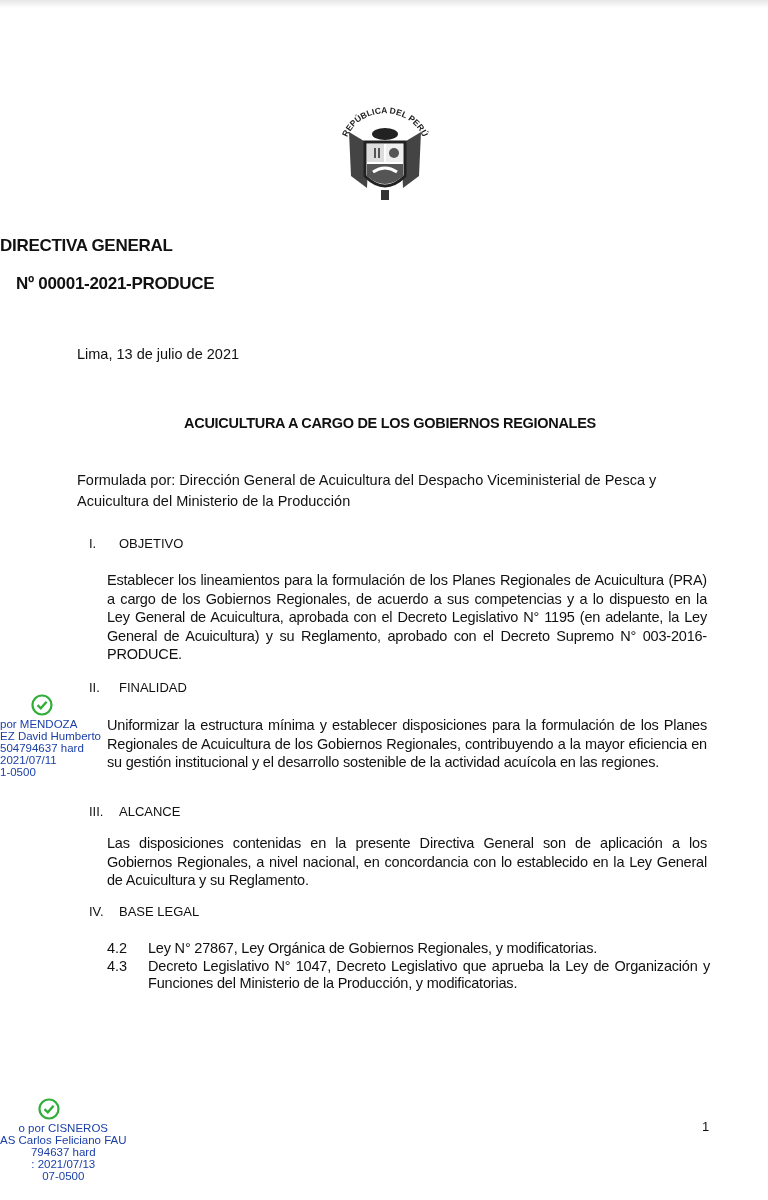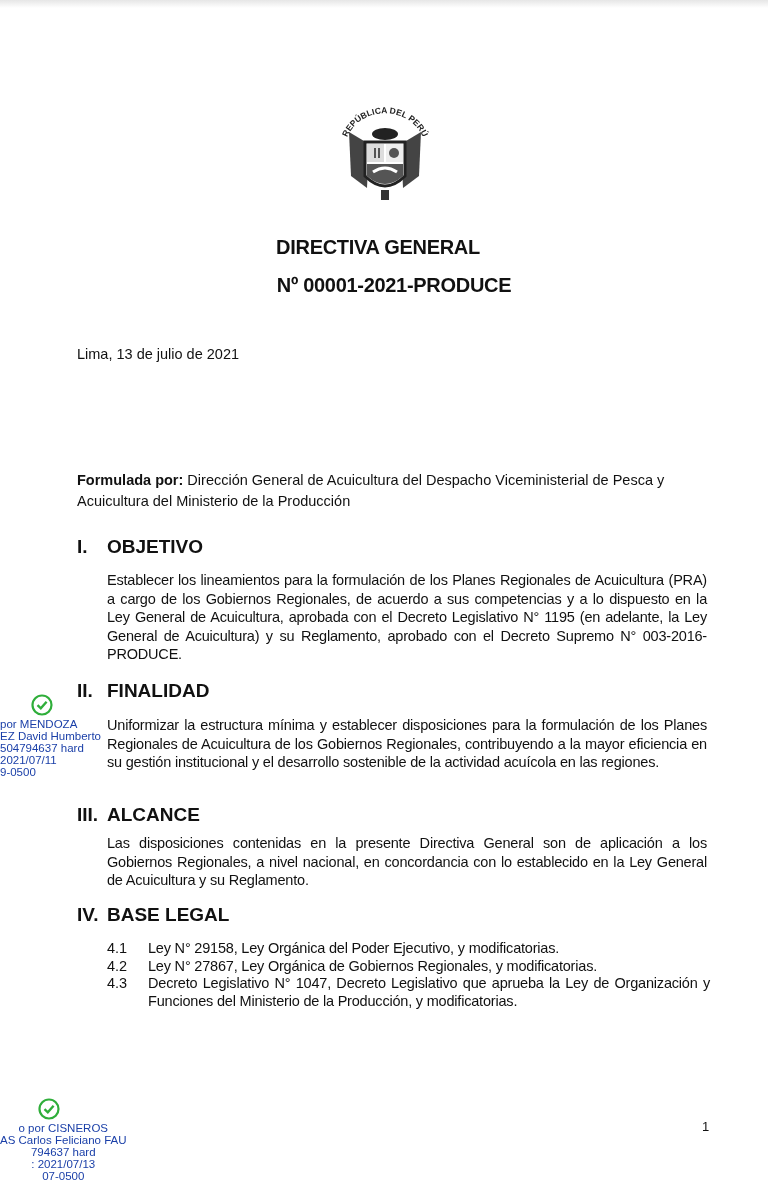--- a/index.html
+++ b/index.html
@@ -1,28 +1,28 @@
 <!DOCTYPE html>
 <html><head>
 <meta charset="utf-8">
 <style>
   html, body { margin:0; padding:0; }
   body { width:768px; height:1200px; background:#ffffff; position:relative; overflow:hidden;
          font-family:"Liberation Sans", sans-serif; color:#111; }
   .topshade { position:absolute; left:0; top:0; width:768px; height:8px;
               background:linear-gradient(#e6e6e6,#ffffff); }
   .crest { position:absolute; left:337px; top:96px; width:96px; height:112px; }
-  .title { position:absolute; left:0; width:756px; text-align:center; font-weight:bold; font-size:20px;
+  .title { position:absolute; left:0; width:756px; text-align:left; font-weight:bold; font-size:17px;
            letter-spacing:-0.3px; }
   .date { position:absolute; left:77px; top:346px; font-size:14.5px; }
   .subject { position:absolute; left:80px; width:620px; top:414px; text-align:center; font-weight:bold;
              font-size:14.5px; line-height:19px; letter-spacing:-0.3px; }
   .formulada { position:absolute; left:77px; top:470px; width:635px; font-size:14.5px; line-height:21px; }
-  .formulada b { font-weight:bold; }
-  .sec-head { position:absolute; left:77px; font-size:19px; font-weight:bold; }
+  .formulada b { font-weight:normal; }
+  .sec-head { position:absolute; left:89px; font-size:13px; font-weight:normal; }
   .sec-head .num { display:inline-block; width:30px; }
   .para { position:absolute; left:107px; width:600px; font-size:14.5px; line-height:18.5px;
           text-align:justify; letter-spacing:-0.2px; }
   .legal-list { position:absolute; left:107px; top:940px; width:603px; font-size:14.5px; line-height:17.5px; }
   .legal-item { display:flex; }
   .legal-item .n { width:41px; flex:none; }
   .legal-item .t { flex:1; text-align:justify; letter-spacing:-0.2px; }
   .sig { position:absolute; left:0; font-size:11.5px; line-height:12px; color:#1a3fa8; white-space:nowrap; }
   .sig .check { position:absolute; width:22px; height:22px; }
   .pagenum { position:absolute; left:702px; top:1119px; font-size:13px; }
@@ -53,20 +53,21 @@
     <path d="M44,94 h8 v10 h-8 z" fill="#333"></path>
   </svg>
 </div>
 
 <div class="title" style="top:236px;">DIRECTIVA GENERAL</div>
 <div class="title" style="top:274px;margin-left:16px;">Nº 00001-2021-PRODUCE</div>
 
 <div class="date">Lima, 13 de julio de 2021</div>
 
 <div class="subject">
+  <div>ACUICULTURA A CARGO DE LOS GOBIERNOS REGIONALES</div>
 </div>
 
 <div class="formulada">
   <b>Formulada por:</b><span> Dirección General de Acuicultura del Despacho Viceministerial de Pesca y Acuicultura del Ministerio de la Producción</span>
 </div>
 
 <div class="sec-head" style="top:536px;">
   <span class="num">I.</span><span>OBJETIVO</span>
 </div>
 <div class="para" style="top:571px;">Establecer los lineamientos para la formulación de los Planes Regionales de Acuicultura (PRA) a cargo de los Gobiernos Regionales, de acuerdo a sus competencias y a lo dispuesto en la Ley General de Acuicultura, aprobada con el Decreto Legislativo N° 1195 (en adelante, la Ley General de Acuicultura) y su Reglamento, aprobado con el Decreto Supremo N° 003-2016-PRODUCE.</div>
@@ -80,44 +81,40 @@
   <span class="num">III.</span><span>ALCANCE</span>
 </div>
 <div class="para" style="top:834px;">Las disposiciones contenidas en la presente Directiva General son de aplicación a los Gobiernos Regionales, a nivel nacional, en concordancia con lo establecido en la Ley General de Acuicultura y su Reglamento.</div>
 
 <div class="sec-head" style="top:904px;">
   <span class="num">IV.</span><span>BASE LEGAL</span>
 </div>
 
 <div class="legal-list">
   <div class="legal-item">
-      <span class="n">4.1</span>
-      <span class="t">Ley N° 29158, Ley Orgánica del Poder Ejecutivo, y modificatorias.</span>
-    </div>
-  <div class="legal-item">
       <span class="n">4.2</span>
       <span class="t">Ley N° 27867, Ley Orgánica de Gobiernos Regionales, y modificatorias.</span>
     </div>
   <div class="legal-item">
       <span class="n">4.3</span>
       <span class="t">Decreto Legislativo N° 1047, Decreto Legislativo que aprueba la Ley de Organización y Funciones del Ministerio de la Producción, y modificatorias.</span>
     </div>
 </div>
 
 <div class="sig" style="top:694px; width:110px; height:90px;">
   <svg class="check" style="left:31px; top:0;" viewBox="0 0 22 22">
     <circle cx="11" cy="11" r="9.5" fill="none" stroke="#2fae3a" stroke-width="2.2"></circle>
     <path d="M6.5,11.2 L9.8,14.3 L15.6,7.8" fill="none" stroke="#2fae3a" stroke-width="2.4"></path>
   </svg>
   <div style="position:absolute; top:24px; left:0;">
     <div>por MENDOZA</div>
     <div>EZ David Humberto</div>
     <div>504794637 hard</div>
     <div>2021/07/11</div>
-    <div>9-0500</div>
+    <div>1-0500</div>
   </div>
 </div>
 
 <div class="sig" style="top:1098px; width:140px; height:90px;">
   <svg class="check" style="left:38px; top:0;" viewBox="0 0 22 22">
     <circle cx="11" cy="11" r="9.5" fill="none" stroke="#2fae3a" stroke-width="2.2"></circle>
     <path d="M6.5,11.2 L9.8,14.3 L15.6,7.8" fill="none" stroke="#2fae3a" stroke-width="2.4"></path>
   </svg>
   <div style="position:absolute; top:24px; left:0;text-align:center;">
     <div>o por CISNEROS</div>

